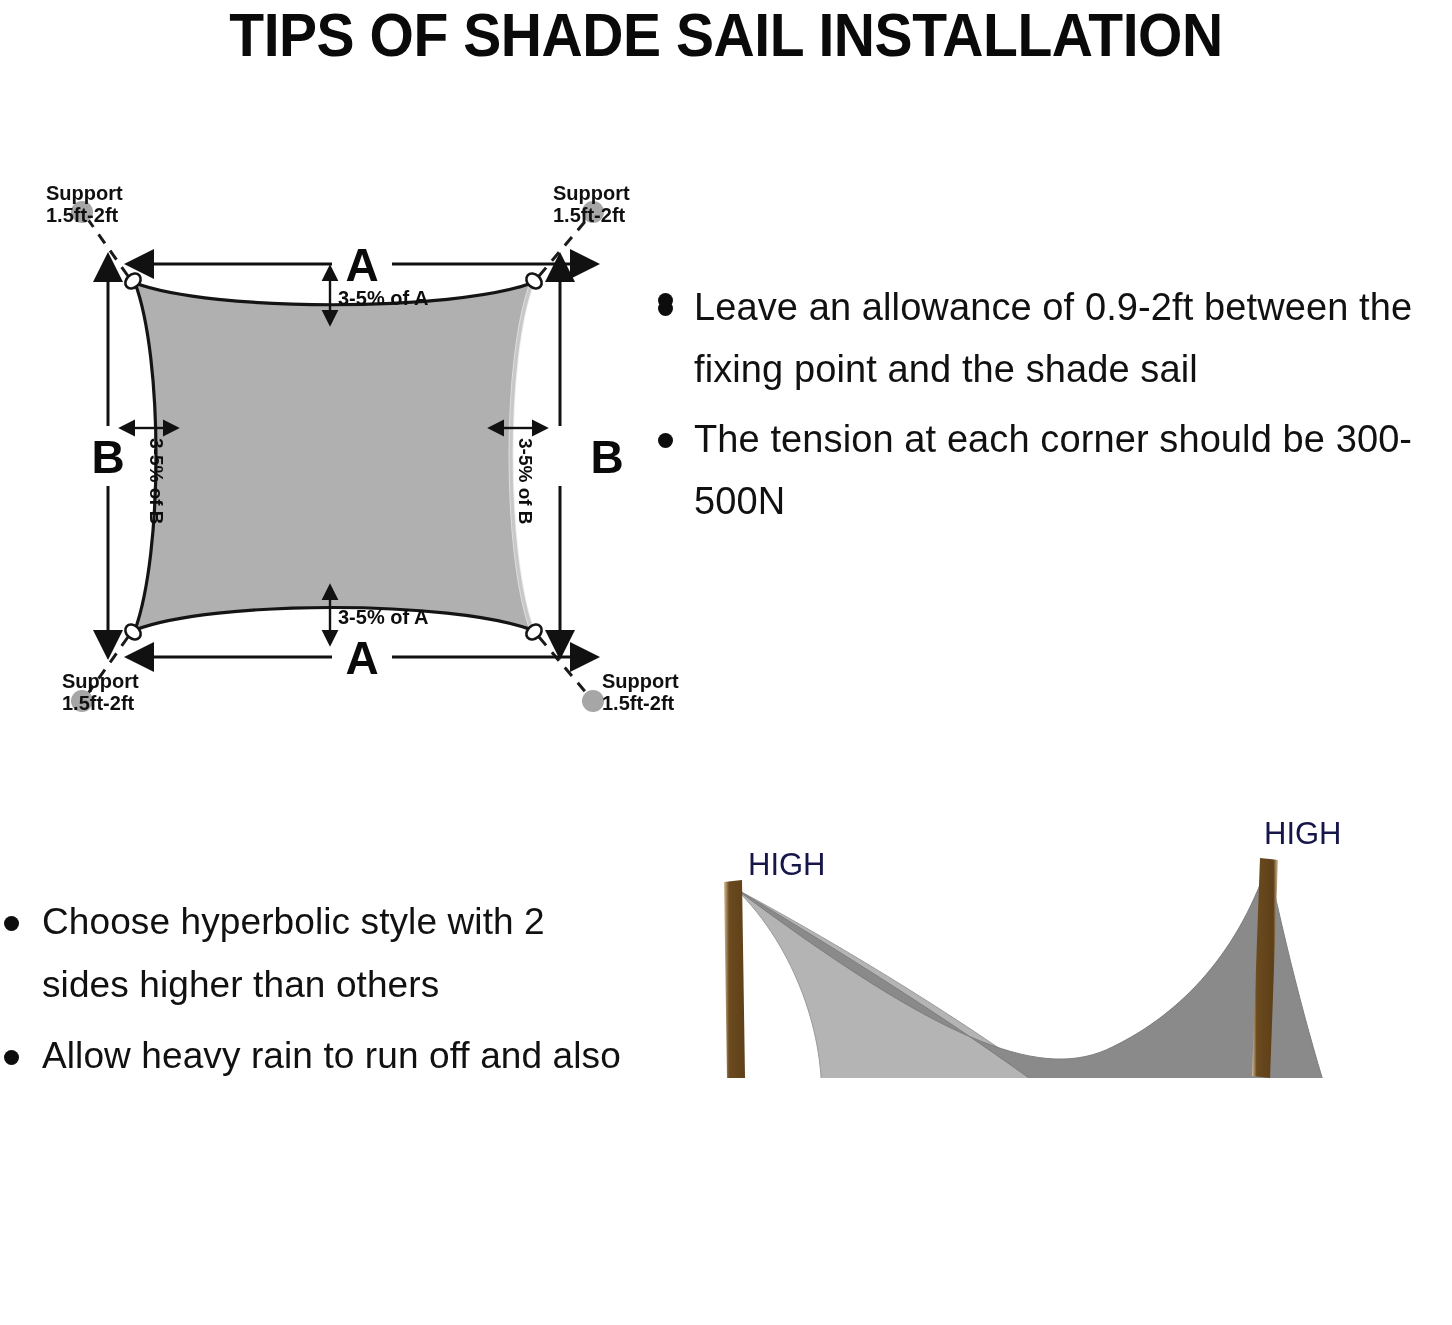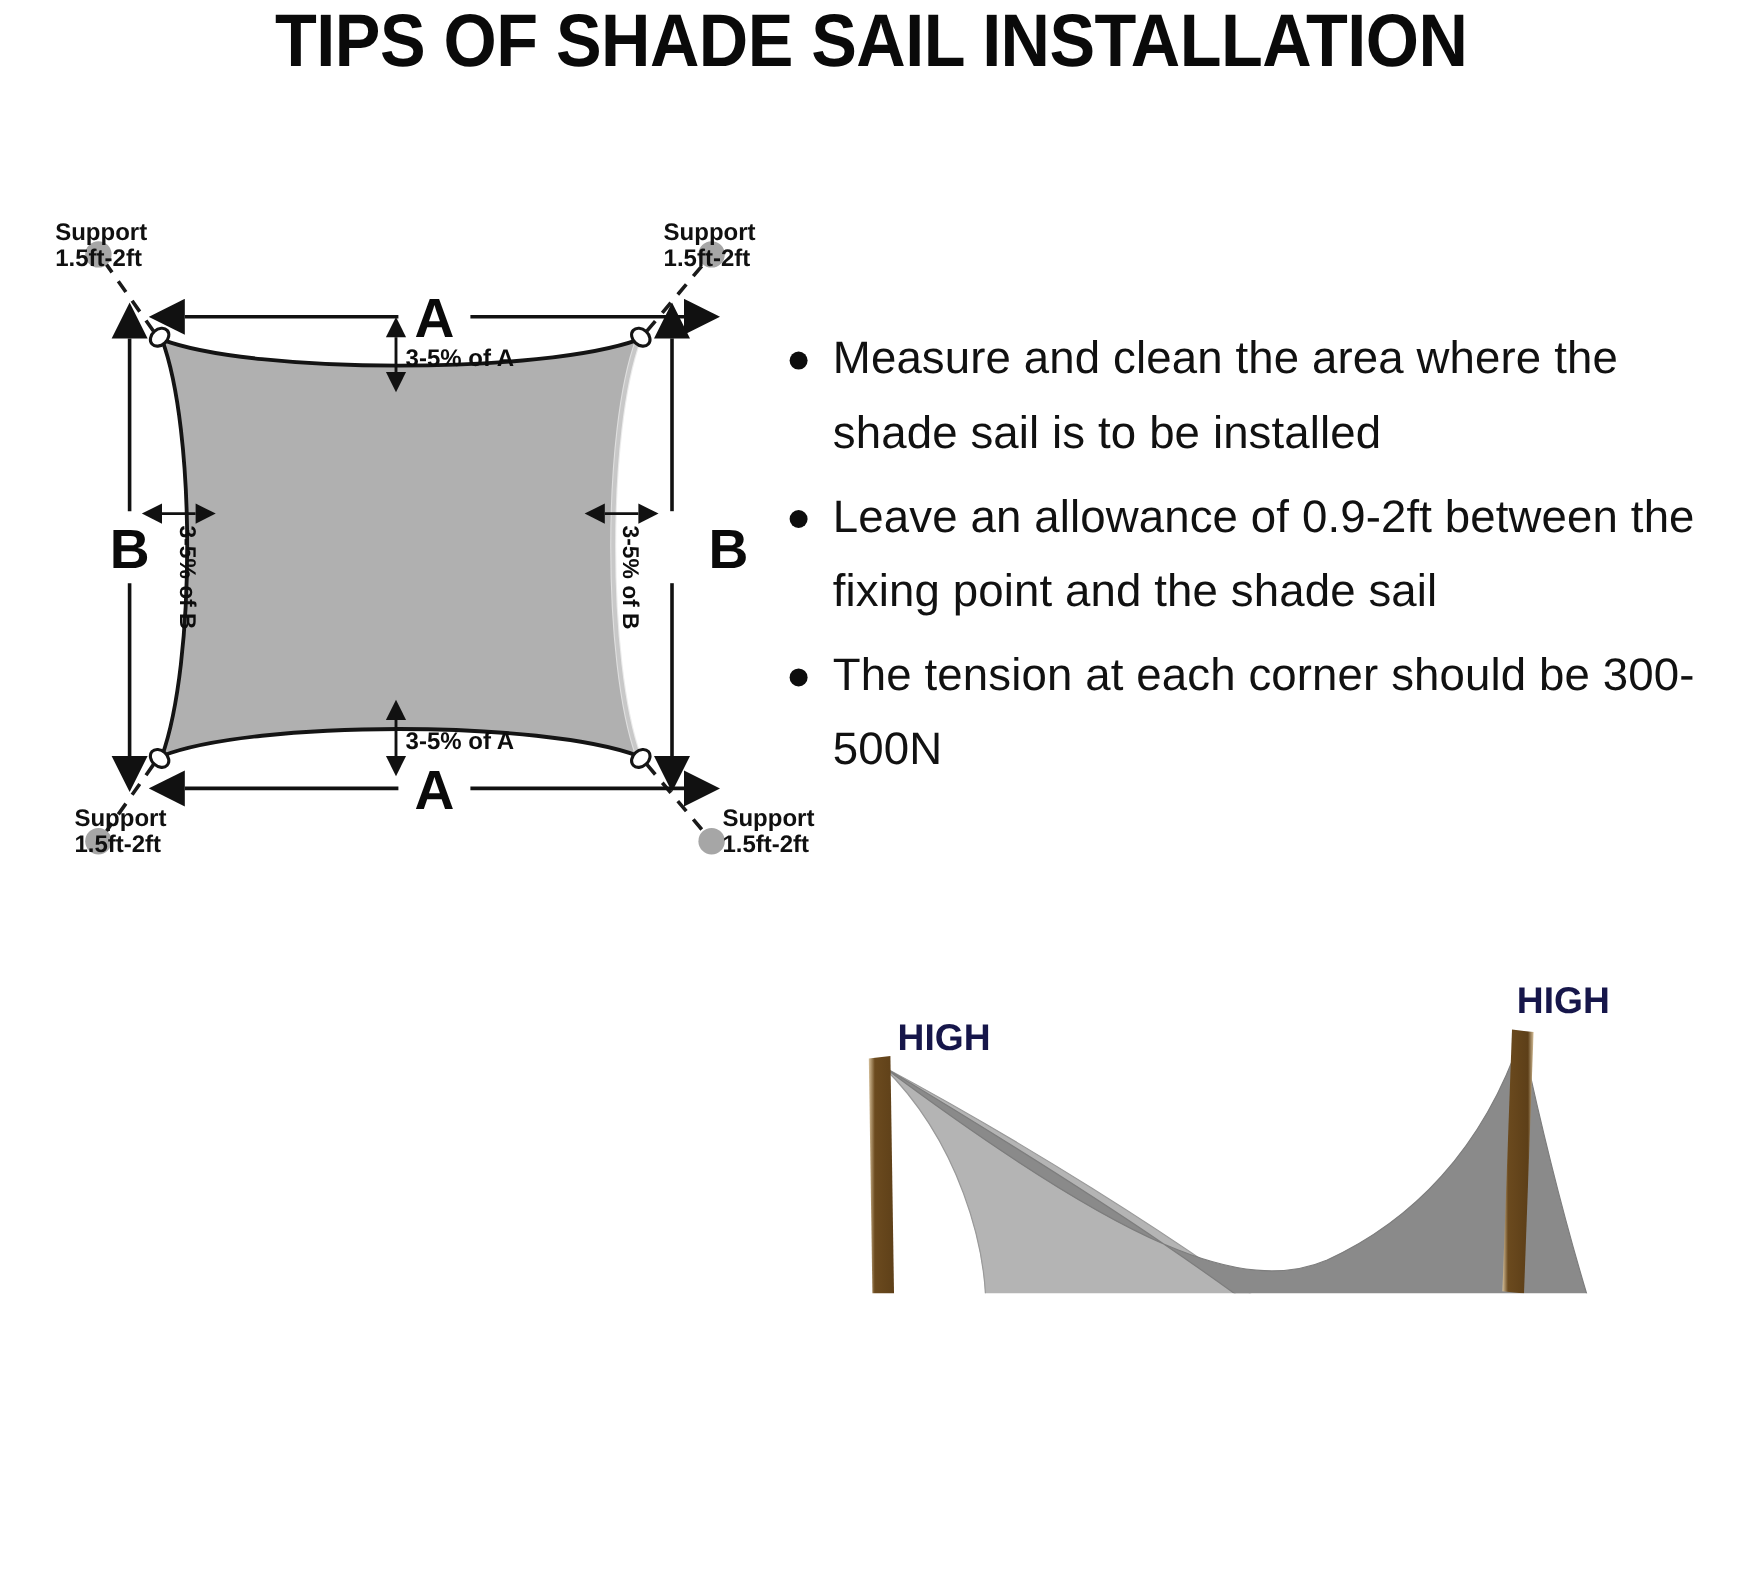--- a/index.html
+++ b/index.html
@@ -96,21 +96,20 @@
     top: 26px;
   }
 
   
   #hyper-diagram {
     position: absolute;
     left: 676px;
     top: 788px;
     width: 776px;
     height: 537px;
-    font-weight: bold;
   }
   #hyper-diagram svg { display: block; }
 </style>
 </head>
 <body>
 
 <div id="page">
 
   <div id="title">TIPS OF SHADE SAIL INSTALLATION</div>
 
@@ -211,32 +210,41 @@
         <line x1="528" y1="122" x2="528" y2="266" stroke="#111" stroke-width="3" marker-start="url(#ar-l)"></line>
         <line x1="528" y1="326" x2="528" y2="470" stroke="#111" stroke-width="3" marker-end="url(#ar-r)"></line>
         <text x="575" y="313" text-anchor="middle" font-family="Liberation Sans, sans-serif" font-weight="bold" font-size="46" fill="#0a0a0a">B</text>
       </g>
     </svg>
   </div>
 
   <ul id="tips-top" class="bullet-list">
     <li class="bullet-item">
       <span class="dot"></span>
-      <span>Measure and clean the area where the shade sail is to be installed</span>
     </li>
     <li class="bullet-item">
       <span class="dot"></span>
       <span>Leave an allowance of 0.9-2ft between the fixing point and the shade sail</span>
     </li>
     <li class="bullet-item">
       <span class="dot"></span>
       <span>The tension at each corner should be 300-500N</span>
     </li>
   </ul>
 
+  <ul id="tips-bottom" class="bullet-list">
+    <li class="bullet-item">
+      <span class="dot"></span>
+      <span>Choose hyperbolic style with 2 sides higher than others</span>
+    </li>
+    <li class="bullet-item">
+      <span class="dot"></span>
+      <span>Allow heavy rain to run off and also makes your shade sail looks more attractive</span>
+    </li>
+  </ul>
 
   <div id="hyper-diagram">
     <svg width="776" height="537" viewBox="0 0 776 537" xmlns="http://www.w3.org/2000/svg">
       <defs>
         <filter id="blurShadow" x="-25%" y="-60%" width="150%" height="220%">
           <feGaussianBlur stdDeviation="11"></feGaussianBlur>
         </filter>
         <linearGradient id="postGrad" x1="0" y1="0" x2="1" y2="0">
           <stop offset="0%" stop-color="#d6c09a"></stop>
           <stop offset="18%" stop-color="#6b4a1e"></stop>

